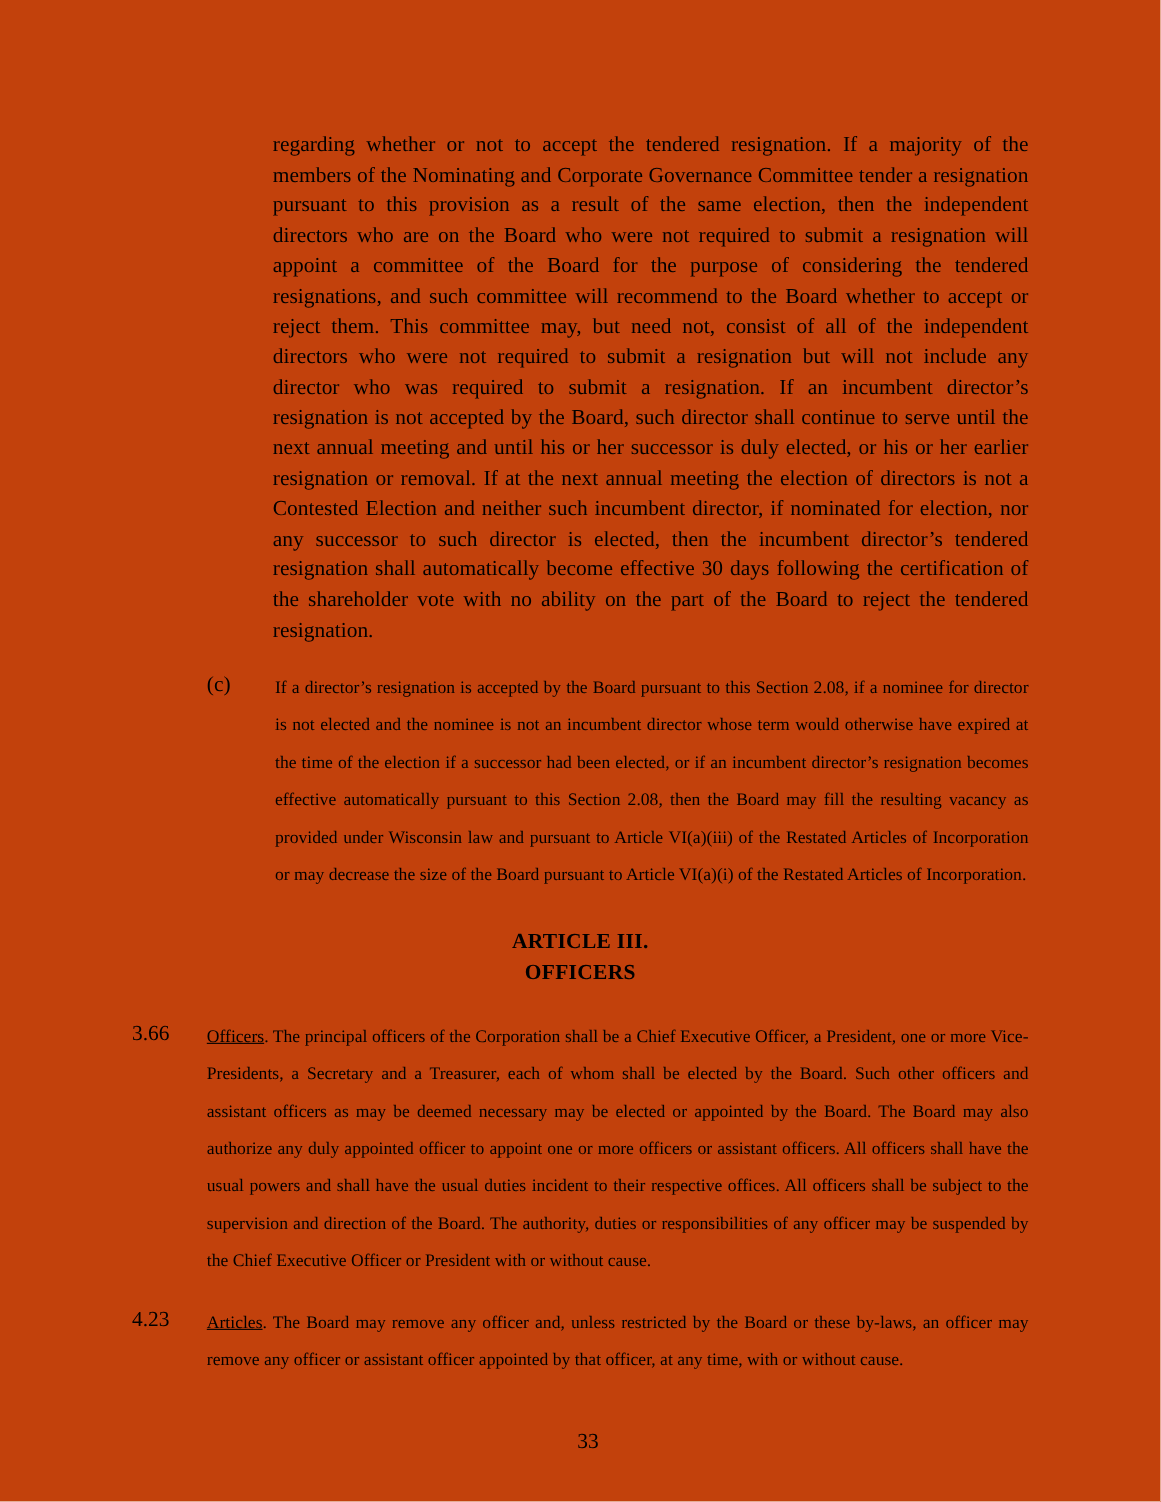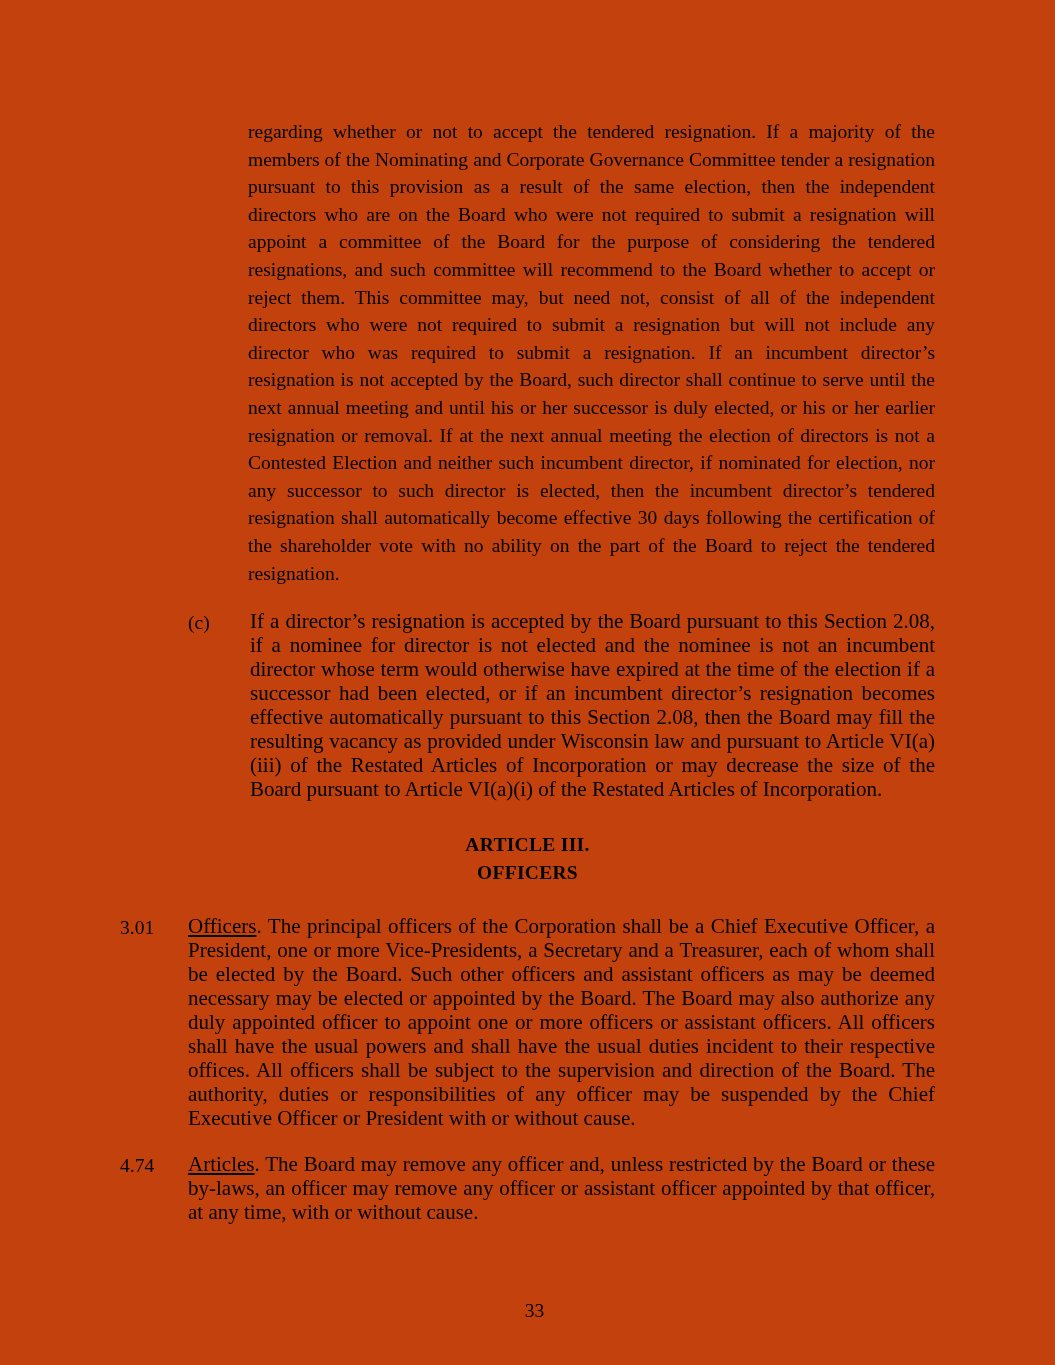--- a/index.html
+++ b/index.html
@@ -37,22 +37,22 @@
     padding-left: 0px;
     box-sizing: border-box;
   }
   .marker.indent-c {
     padding-left: 68px;
     width: 130px;
     flex: 0 0 130px;
   }
   .body-text {
     flex: 1 1 auto;
-    font-size: 21px;
-    line-height: 24px;
+    font-size: 16px;
+    line-height: 34px;
     text-align: justify;
     text-justify: inter-word;
     hyphens: none;
   }
   .block-plain {
     margin-left: 128px;
     width: 687px;
     font-size: 19.5px;
     line-height: 27.6px;
     text-align: justify;
@@ -95,28 +95,28 @@
       <div class="marker indent-c">(c)</div>
       <div class="body-text">If a director’s resignation is accepted by the Board pursuant to this Section 2.08, if a nominee for director is not elected and the nominee is not an incumbent director whose term would otherwise have expired at the time of the election if a successor had been elected, or if an incumbent director’s resignation becomes effective automatically pursuant to this Section 2.08, then the Board may fill the resulting vacancy as provided under Wisconsin law and pursuant to Article VI(a)(iii) of the Restated Articles of Incorporation or may decrease the size of the Board pursuant to Article VI(a)(i) of the Restated Articles of Incorporation.</div>
     </div>
 
     <div class="article-heading">
       <div>ARTICLE III.</div>
       <div>OFFICERS</div>
     </div>
 
     <div class="para-block">
-      <div class="marker">3.01</div>
+      <div class="marker">3.66</div>
       <div class="body-text">
         <span class="sec-label">Officers</span><span>. The principal officers of the Corporation shall be a Chief Executive Officer, a President, one or more Vice-Presidents, a Secretary and a Treasurer, each of whom shall be elected by the Board. Such other officers and assistant officers as may be deemed necessary may be elected or appointed by the Board. The Board may also authorize any duly appointed officer to appoint one or more officers or assistant officers. All officers shall have the usual powers and shall have the usual duties incident to their respective offices. All officers shall be subject to the supervision and direction of the Board. The authority, duties or responsibilities of any officer may be suspended by the Chief Executive Officer or President with or without cause.</span>
       </div>
     </div>
 
     <div class="para-block">
-      <div class="marker">4.74</div>
+      <div class="marker">4.23</div>
       <div class="body-text">
         <span class="sec-label">Articles</span><span>. The Board may remove any officer and, unless restricted by the Board or these by-laws, an officer may remove any officer or assistant officer appointed by that officer, at any time, with or without cause.</span>
       </div>
     </div>
 
   </div>
 
   <div class="page-number">33</div>
 
 </div>

